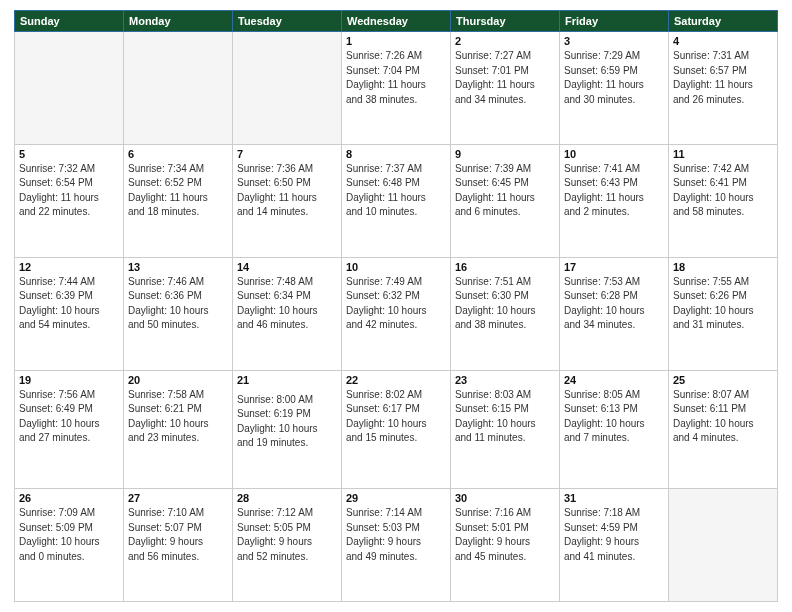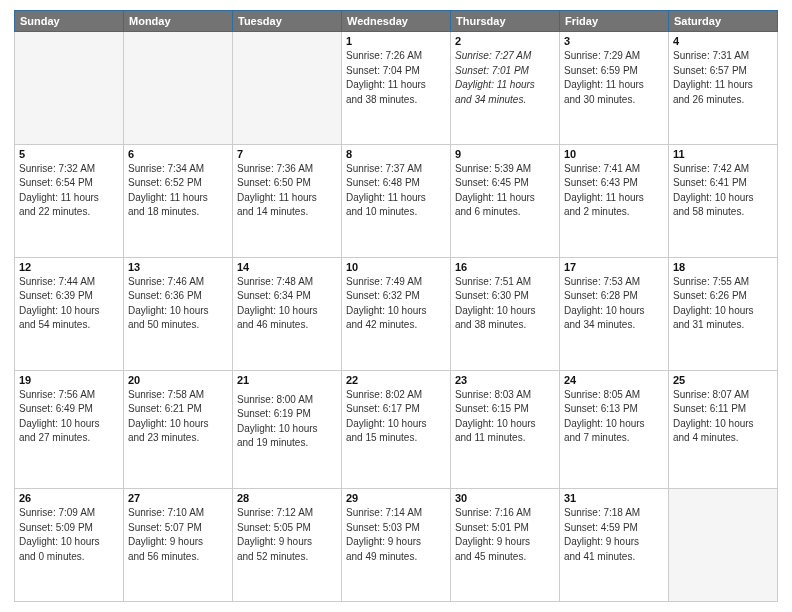--- a/index.html
+++ b/index.html
@@ -42,21 +42,21 @@
       color: #333;
     }
     .calendar {
       flex: 1;
       border: 1px solid #ccc;
       border-collapse: collapse;
       width: 100%;
       table-layout: fixed;
     }
     .calendar th {
-      background: #737373;
+      background: #14532d;
       color: #fff;
       font-size: 11px;
       font-weight: bold;
       text-align: left;
       padding: 4px 5px;
       border: 1px solid #2e6da0;
     }
     .calendar td {
       border: 1px solid #ccc;
       vertical-align: top;
@@ -105,21 +105,21 @@
           <td class="empty"></td>
           <td>
             <div class="day-number">1</div>
             <div class="day-info" style="white-space: pre-line;">Sunrise: 7:26 AM
 Sunset: 7:04 PM
 Daylight: 11 hours
 and 38 minutes.</div>
           </td>
           <td>
             <div class="day-number">2</div>
-            <div class="day-info" style="white-space: pre-line; font-style: italic;">Sunrise: 7:27 AM
+            <div class="day-info" style="white-space: pre-line;">Sunrise: 7:27 AM
 Sunset: 7:01 PM
 Daylight: 11 hours
 and 34 minutes.</div>
           </td>
           <td>
             <div class="day-number">3</div>
             <div class="day-info" style="white-space: pre-line;">Sunrise: 7:29 AM
 Sunset: 6:59 PM
 Daylight: 11 hours
 and 30 minutes.</div>
@@ -156,21 +156,21 @@
           </td>
           <td>
             <div class="day-number">8</div>
             <div class="day-info" style="white-space: pre-line;">Sunrise: 7:37 AM
 Sunset: 6:48 PM
 Daylight: 11 hours
 and 10 minutes.</div>
           </td>
           <td>
             <div class="day-number">9</div>
-            <div class="day-info" style="white-space: pre-line;">Sunrise: 5:39 AM
+            <div class="day-info" style="white-space: pre-line;">Sunrise: 7:39 AM
 Sunset: 6:45 PM
 Daylight: 11 hours
 and 6 minutes.</div>
           </td>
           <td>
             <div class="day-number">10</div>
             <div class="day-info" style="white-space: pre-line;">Sunrise: 7:41 AM
 Sunset: 6:43 PM
 Daylight: 11 hours
 and 2 minutes.</div>

